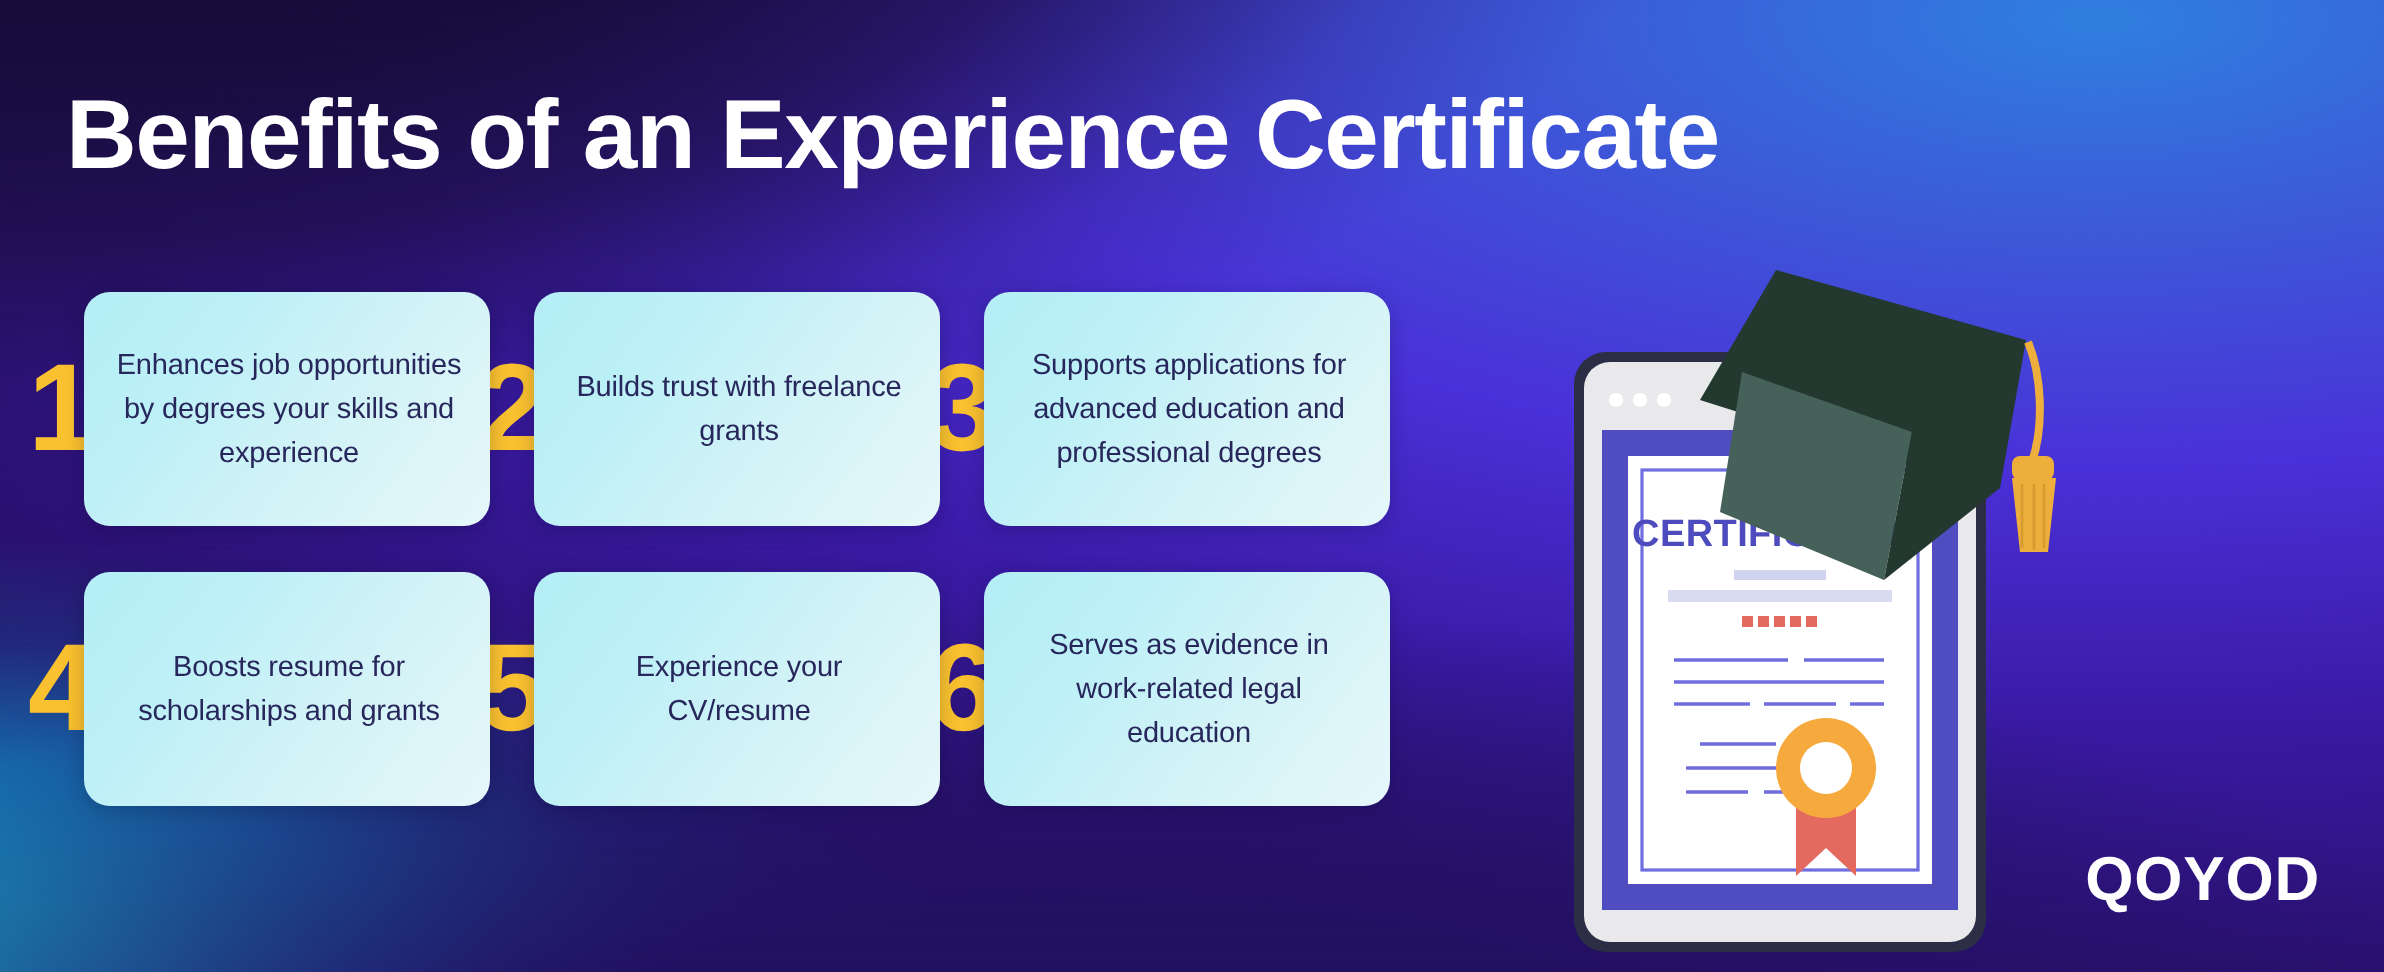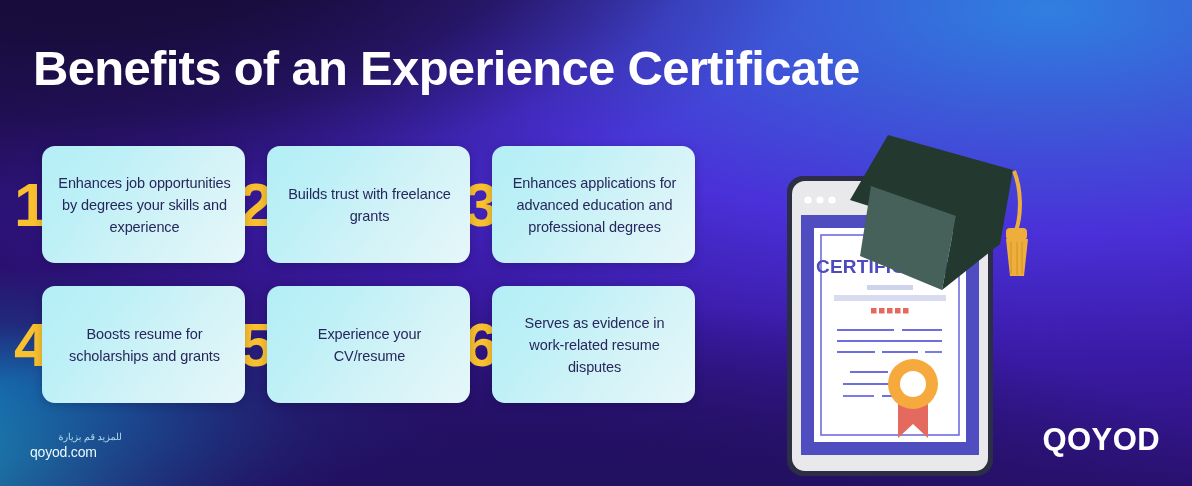--- a/index.html
+++ b/index.html
@@ -181,42 +181,42 @@
     <div class="card-cell" style="left:225px;top:0px;">
       <div class="card-num">2</div>
       <div class="card-box">
         <div class="card-text">Builds trust with freelance grants</div>
       </div>
     </div>
 
     <div class="card-cell" style="left:450px;top:0px;">
       <div class="card-num">3</div>
       <div class="card-box">
-        <div class="card-text">Enhances applications for advanced education and professional degrees</div>
+        <div class="card-text">Supports applications for advanced education and professional degrees</div>
       </div>
     </div>
 
     <div class="card-cell" style="left:0px;  top:140px;">
       <div class="card-num">4</div>
       <div class="card-box">
         <div class="card-text">Boosts resume for scholarships and grants</div>
       </div>
     </div>
 
     <div class="card-cell" style="left:225px;top:140px;">
       <div class="card-num">5</div>
       <div class="card-box">
         <div class="card-text">Experience your CV/resume</div>
       </div>
     </div>
 
     <div class="card-cell" style="left:450px;top:140px;">
       <div class="card-num">6</div>
       <div class="card-box">
-        <div class="card-text">Serves as evidence in work-related resume disputes</div>
+        <div class="card-text">Serves as evidence in work-related legal education</div>
       </div>
     </div>
 
   </div>
 
   <div class="illus">
     <svg width="300" height="375" viewBox="0 0 300 375" xmlns="http://www.w3.org/2000/svg">
 
       <g>
         <rect x="17" y="68" width="206" height="300" rx="16" ry="16" fill="#2b2e45"></rect>
@@ -283,20 +283,16 @@
         <g stroke="#d79a2c" stroke-width="1.3">
           <line x1="241" y1="134" x2="241" y2="166"></line>
           <line x1="247" y1="134" x2="247" y2="167"></line>
           <line x1="252" y1="134" x2="252" y2="166"></line>
         </g>
       </g>
 
     </svg>
   </div>
 
-  <div class="footer-ar">
-    <div class="footer-ar-line">للمزيد قم بزيارة</div>
-    <div class="footer-ar-site">qoyod.com</div>
-  </div>
 
   <div class="logo">QOYOD</div>
 
 </div>
 
 </body></html>

